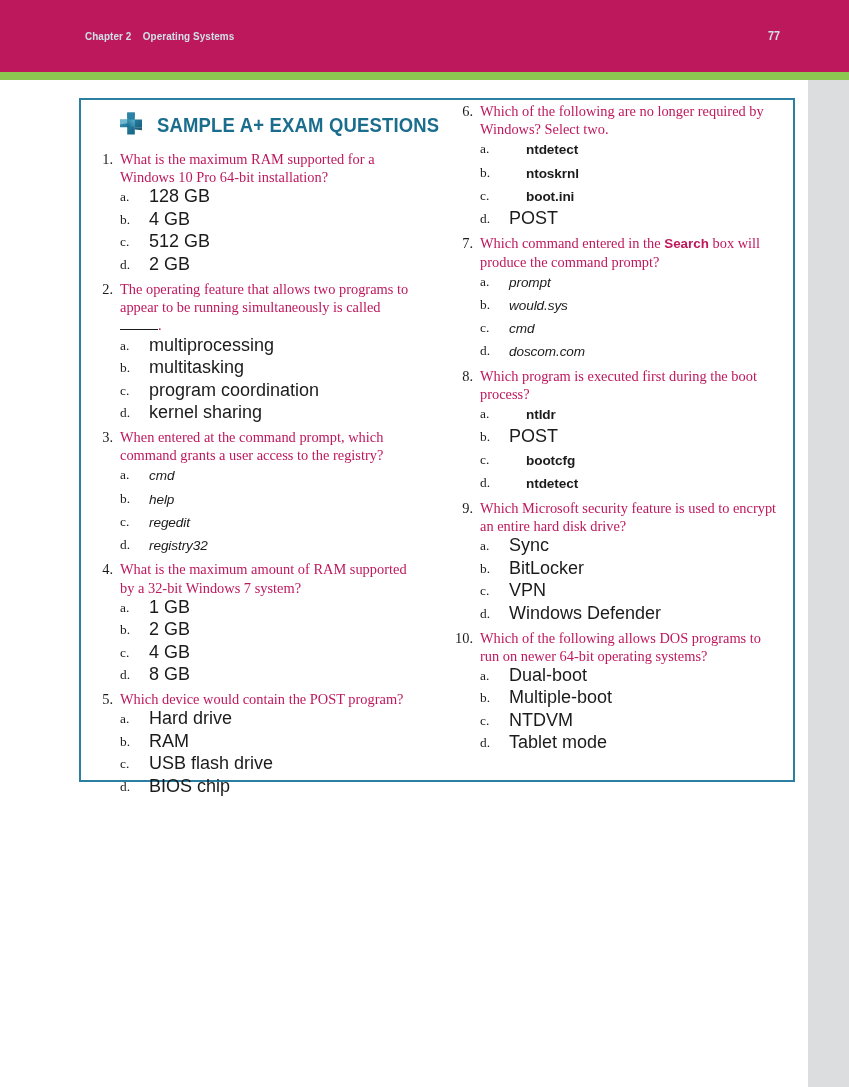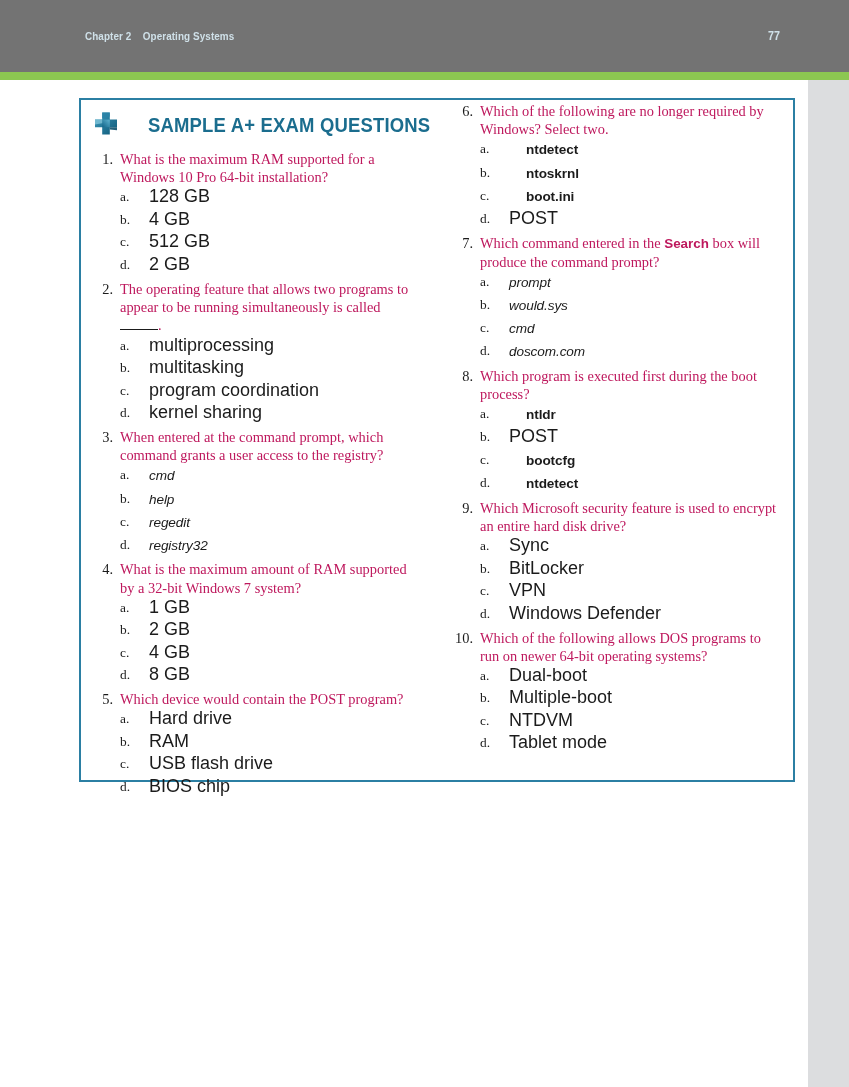--- a/index.html
+++ b/index.html
@@ -30,21 +30,21 @@
     background: #dcdddf;
   }
 
   
   .page-header {
     position: absolute;
     top: 0;
     left: 0;
     width: 849px;
     height: 72px;
-    background: #737373;
+    background: #be185d;
   }
   .header-inner {
     position: absolute;
     left: 85px;
     right: 69px;
     top: 0;
     height: 72px;
     display: flex;
     align-items: center;
     justify-content: space-between;
@@ -92,25 +92,25 @@
     left: 0;
     top: 0;
     right: 0;
     bottom: 0;
     padding: 0;
   }
 
   
   .feature-title-row {
     position: absolute;
-    left: 12px;
+    left: 37px;
     top: 11px;
     display: flex;
     align-items: center;
-    gap: 29px;
+    gap: 13px;
   }
   .plus-icon {
     width: 26px;
     height: 26px;
     flex: 0 0 26px;
     position: relative;
     display: block;
   }
   .feature-title {
     font-family: "Liberation Sans", sans-serif;

